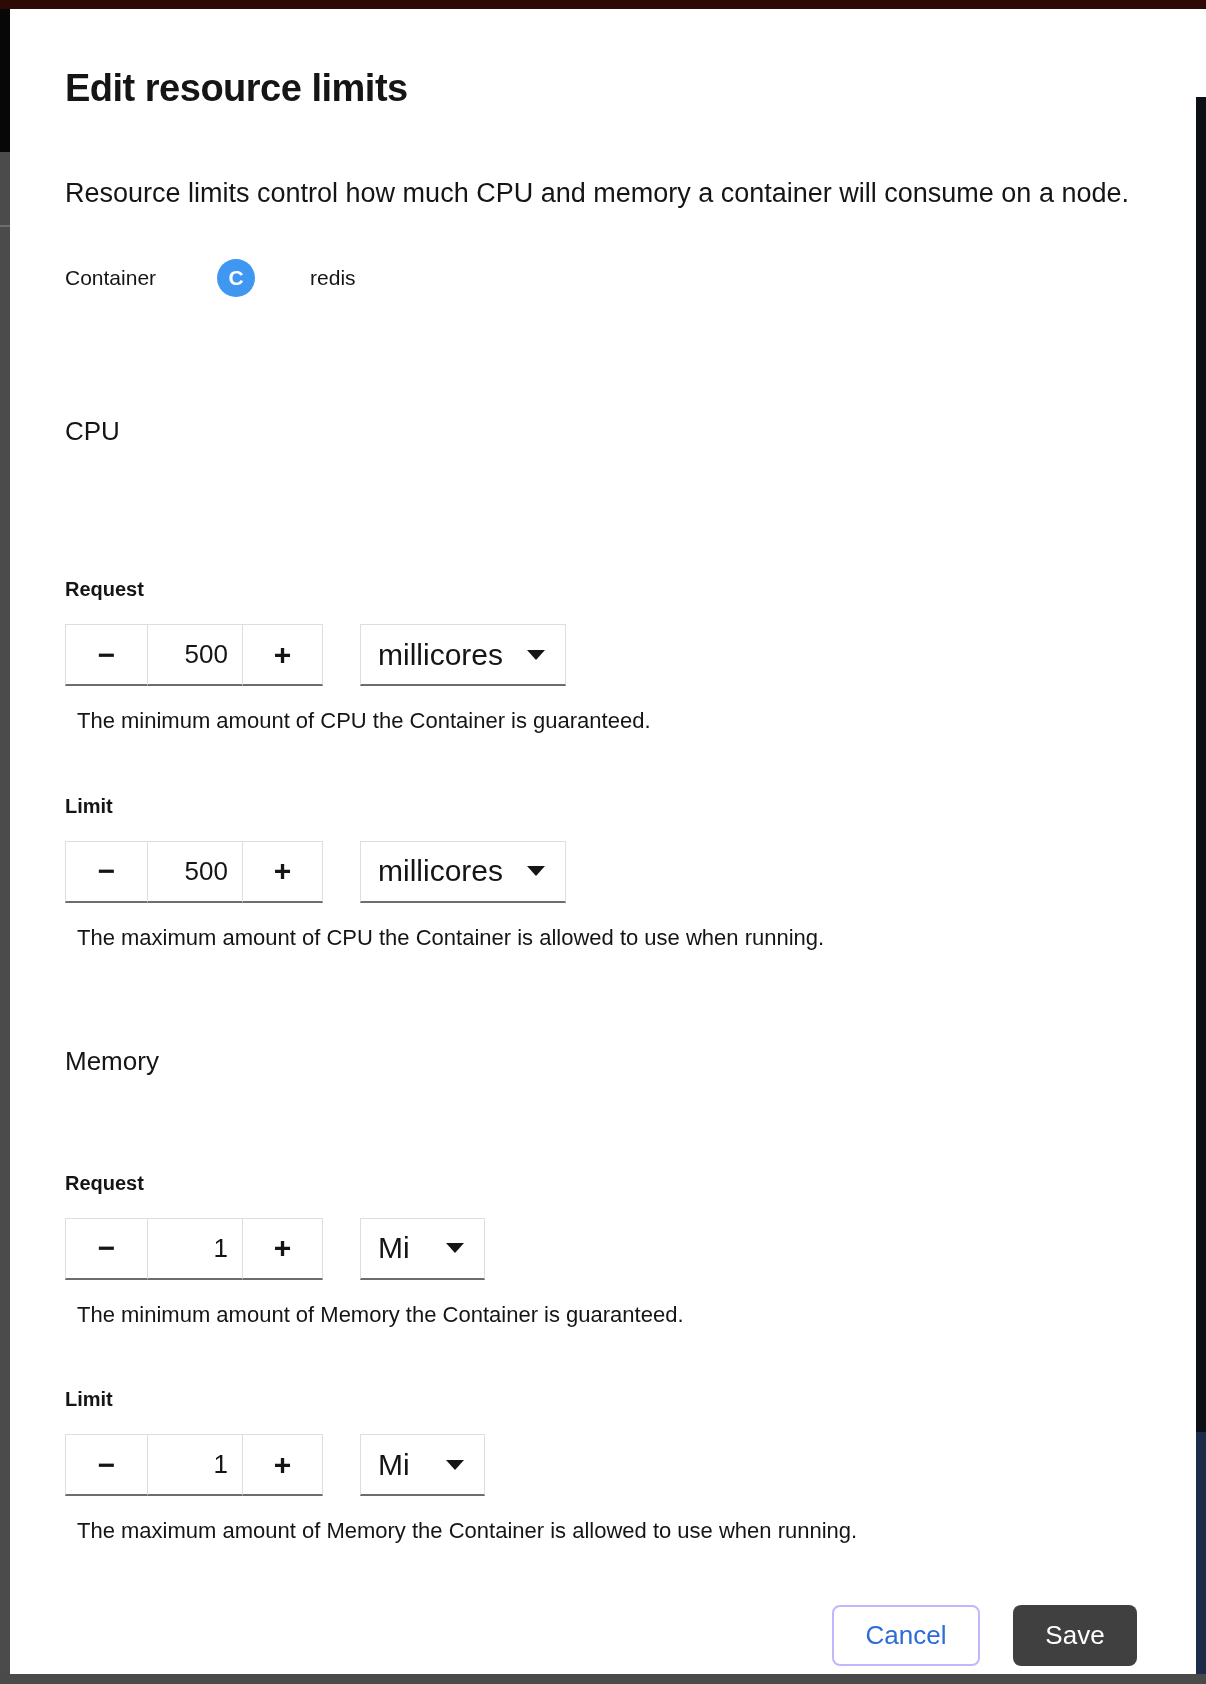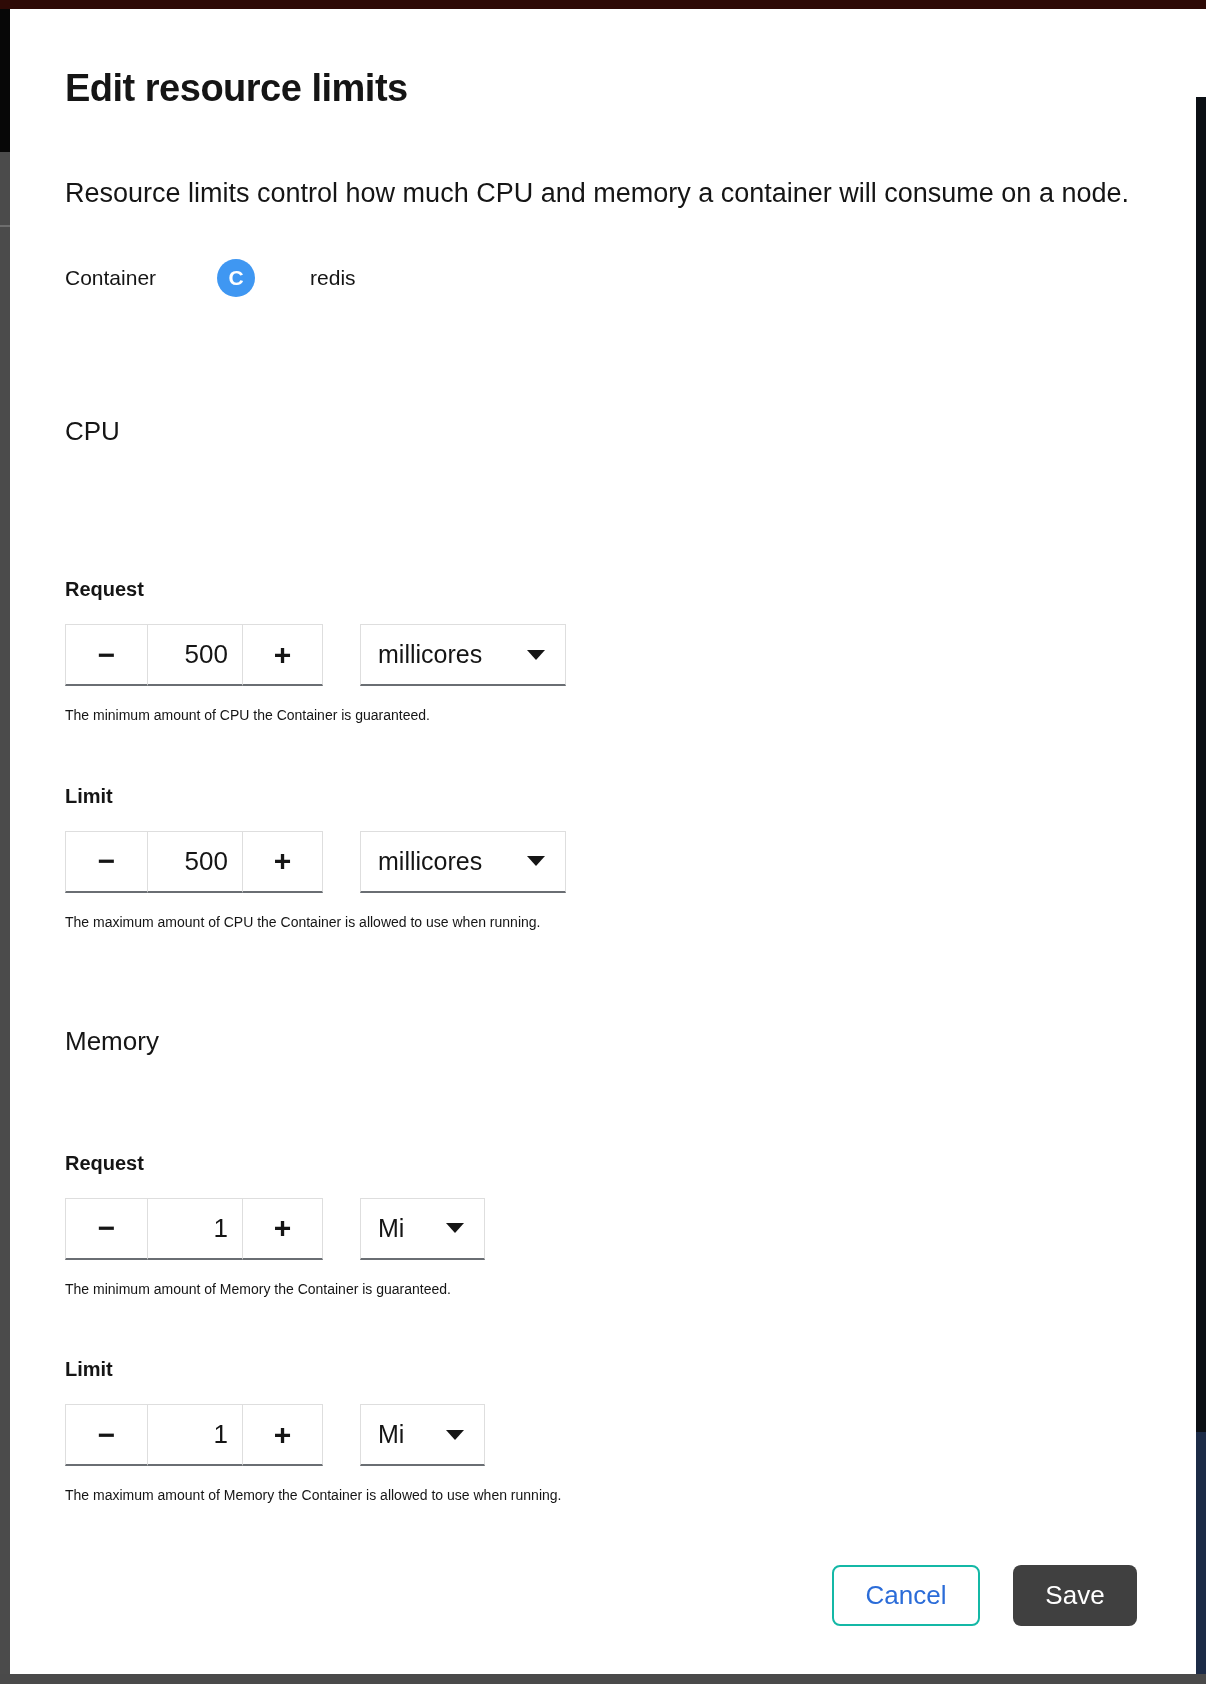--- a/index.html
+++ b/index.html
@@ -83,50 +83,50 @@
     outline: none;
   }
   .unit-select {
     margin-left: 37px;
     height: 62px;
     background: #ffffff;
     border: 1px solid #dedede;
     border-bottom: 2px solid #6a6e73;
     display: flex; align-items: center; justify-content: space-between;
     padding: 0 20px 0 17px;
-    font-size: 25px; color: #151515;
+    font-size: 30px; color: #151515;
     cursor: pointer;
   }
   .unit-wide   { width: 206px; }
   .unit-narrow { width: 125px; }
   .caret-down {
     width: 0; height: 0;
     border-left: 9px solid transparent;
     border-right: 9px solid transparent;
     border-top: 10px solid #151515;
     margin-left: 18px;
   }
-  .helper-text { margin-top: 21px; font-size: 14px; line-height: 1.25; color: #151515; }
+  .helper-text { margin-top: 21px; font-size: 22px; line-height: 1.25; color: #151515; margin-left: 12px; }
 
   .action-bar {
     margin-top: 60px;
     display: flex; justify-content: flex-end; align-items: center;
     padding-right: 4px;
   }
   .btn {
     height: 61px; border-radius: 8px;
     font-family: "Liberation Sans", sans-serif;
     font-size: 26px; line-height: 1;
     display: flex; align-items: center; justify-content: center;
     cursor: pointer;
   }
   .btn-cancel {
     width: 148px;
     background: #ffffff; color: #2b6cd8;
-    border: 2px solid #14b8a6;
+    border: 2px solid #c4b5fd;
     margin-right: 33px;
   }
   .btn-save {
     width: 124px;
     background: #404040; color: #ffffff;
     border: none;
     text-align: center;
   }
 </style>
 </head>

